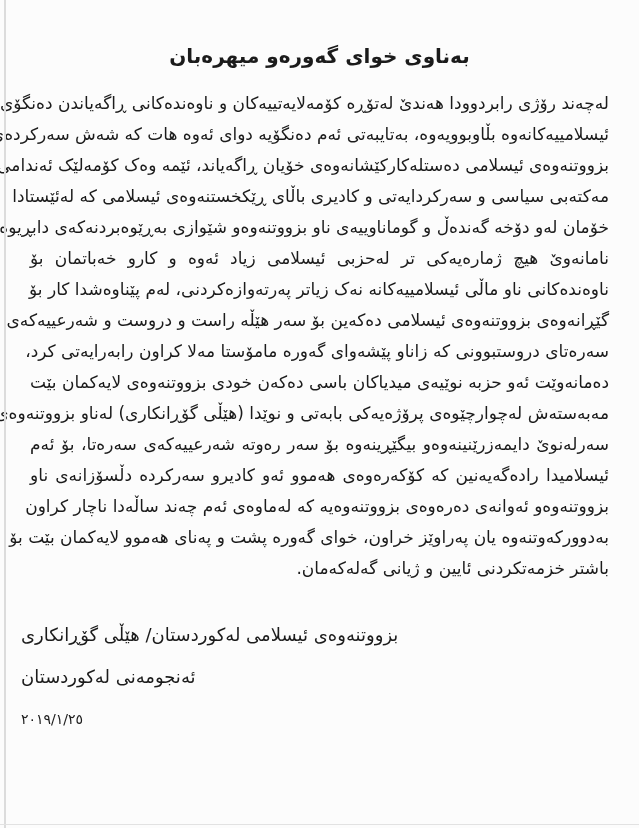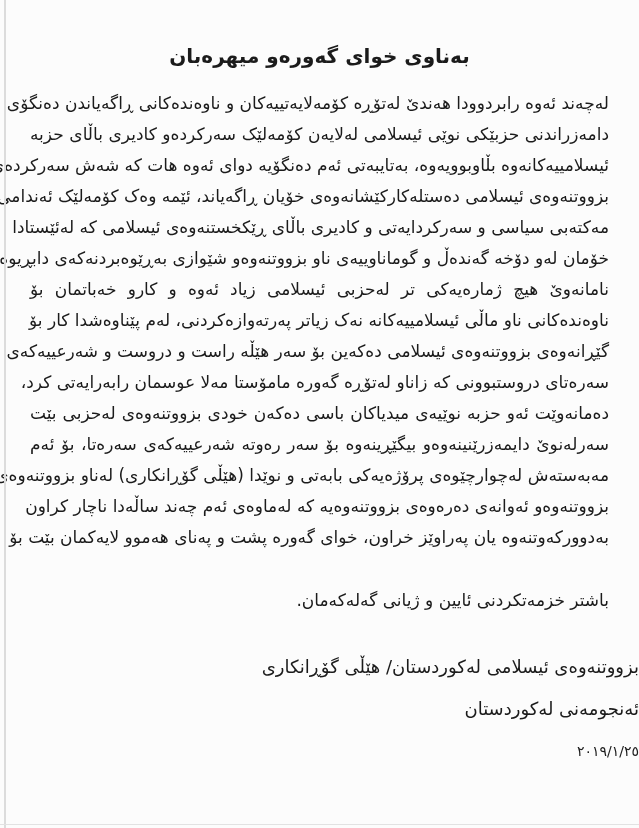--- a/index.html
+++ b/index.html
@@ -48,58 +48,57 @@
     font-size: 17px;
     line-height: 31px;
     text-align: justify;
     text-align-last: justify;
     text-justify: inter-word;
     white-space: nowrap;
   }
   .body-text .line.last {
     text-align-last: right;
     white-space: normal;
-    margin-top: 32px;
   }
   .signature {
     margin-top: 30px;
-    text-align: right;
+    text-align: left;
     margin-left: 21px;
   }
   .signature div {
     font-size: 18px;
     line-height: 42px;
   }
   .signature .date {
     font-size: 14px;
   }
 </style>
 </head>
 <body>
 
 <div class="page">
   <div class="scan-edge-left"></div>
   <div class="scan-edge-bottom"></div>
 
   <h1 class="title">بەناوی خوای گەورەو میهرەبان</h1>
 
   <div class="body-text">
-    <div class="line">لەچەند ئەوە رابردوودا هەندێ لەتۆڕە کۆمەلایەتییەکان و ناوەندەکانی ڕاگەیاندن دەنگۆی</div>
-    <div class="line">دامەزراندنی حزبێکی نوێی ئیسلامی لەلایەن کۆمەلێک سەرکردەو کادیری باڵای حزبە</div>
+    <div class="line">لەچەند رۆژی رابردوودا هەندێ لەتۆڕە کۆمەلایەتییەکان و ناوەندەکانی ڕاگەیاندن دەنگۆی</div>
     <div class="line">ئیسلامییەکانەوە بڵاوبوویەوە، بەتایبەتی ئەم دەنگۆیە دوای ئەوە هات کە شەش سەرکردەی</div>
     <div class="line">بزووتنەوەی ئیسلامی دەستلەکارکێشانەوەی خۆیان ڕاگەیاند، ئێمە وەک کۆمەلێک ئەندامی</div>
     <div class="line">مەکتەبی سیاسی و سەرکردایەتی و کادیری باڵای ڕێکخستنەوەی ئیسلامی کە لەئێستادا</div>
     <div class="line">خۆمان لەو دۆخە گەندەڵ و گوماناوییەی ناو بزووتنەوەو شێوازی بەڕێوەبردنەکەی دابڕیوە</div>
     <div class="line">نامانەوێ هیچ ژمارەیەکی تر لەحزبی ئیسلامی زیاد ئەوە و کارو خەباتمان بۆ</div>
     <div class="line">ناوەندەکانی ناو ماڵی ئیسلامییەکانە نەک زیاتر پەرتەوازەکردنی، لەم پێناوەشدا کار بۆ</div>
     <div class="line">گێڕانەوەی بزووتنەوەی ئیسلامی دەکەین بۆ سەر هێڵە راست و دروست و شەرعییەکەی</div>
-    <div class="line">سەرەتای دروستبوونی کە زاناو لەتۆڕە گەورە مامۆستا مەلا عوسمان رابەرایەتی کرد،</div>
-    <div class="line">دەمانەوێت ئەو حزبە نوێیەی میدیاکان باسی دەکەن خودی بزووتنەوەی لەحزبی بێت</div>
+    <div class="line">سەرەتای دروستبوونی کە زاناو پێشەوای گەورە مامۆستا مەلا کراون رابەرایەتی کرد،</div>
+    <div class="line">دەمانەوێت ئەو حزبە نوێیەی میدیاکان باسی دەکەن خودی بزووتنەوەی لایەکمان بێت</div>
+    <div class="line">مەبەستەش لەچوارچێوەی پرۆژەیەکی بابەتی و نوێدا (هێڵی گۆڕانکاری) لەناو بزووتنەوەی</div>
     <div class="line">سەرلەنوێ دایمەزرێنینەوەو بیگێڕینەوە بۆ سەر رەوتە شەرعییەکەی سەرەتا، بۆ ئەم</div>
-    <div class="line">مەبەستەش لەچوارچێوەی پرۆژەیەکی بابەتی و نوێدا (هێڵی گۆڕانکاری) لەناو بزووتنەوەی</div>
+    <div class="line">ئیسلامیدا رادەگەیەنین کە کۆکەرەوەی هەموو ئەو کادیرو سەرکردە دڵسۆزانەی ناو</div>
     <div class="line">بزووتنەوەو ئەوانەی دەرەوەی بزووتنەوەیە کە لەماوەی ئەم چەند ساڵەدا ناچار کراون</div>
     <div class="line">بەدوورکەوتنەوە یان پەراوێز خراون، خوای گەورە پشت و پەنای هەموو لایەکمان بێت بۆ</div>
     <div class="line last">باشتر خزمەتکردنی ئایین و ژیانی گەلەکەمان.</div>
   </div>
 
   <div class="signature">
     <div>بزووتنەوەی ئیسلامی لەکوردستان/ هێڵی گۆڕانکاری</div>
     <div>ئەنجومەنی لەکوردستان</div>
     <div class="date">٢٠١٩/١/٢٥</div>
   </div>

